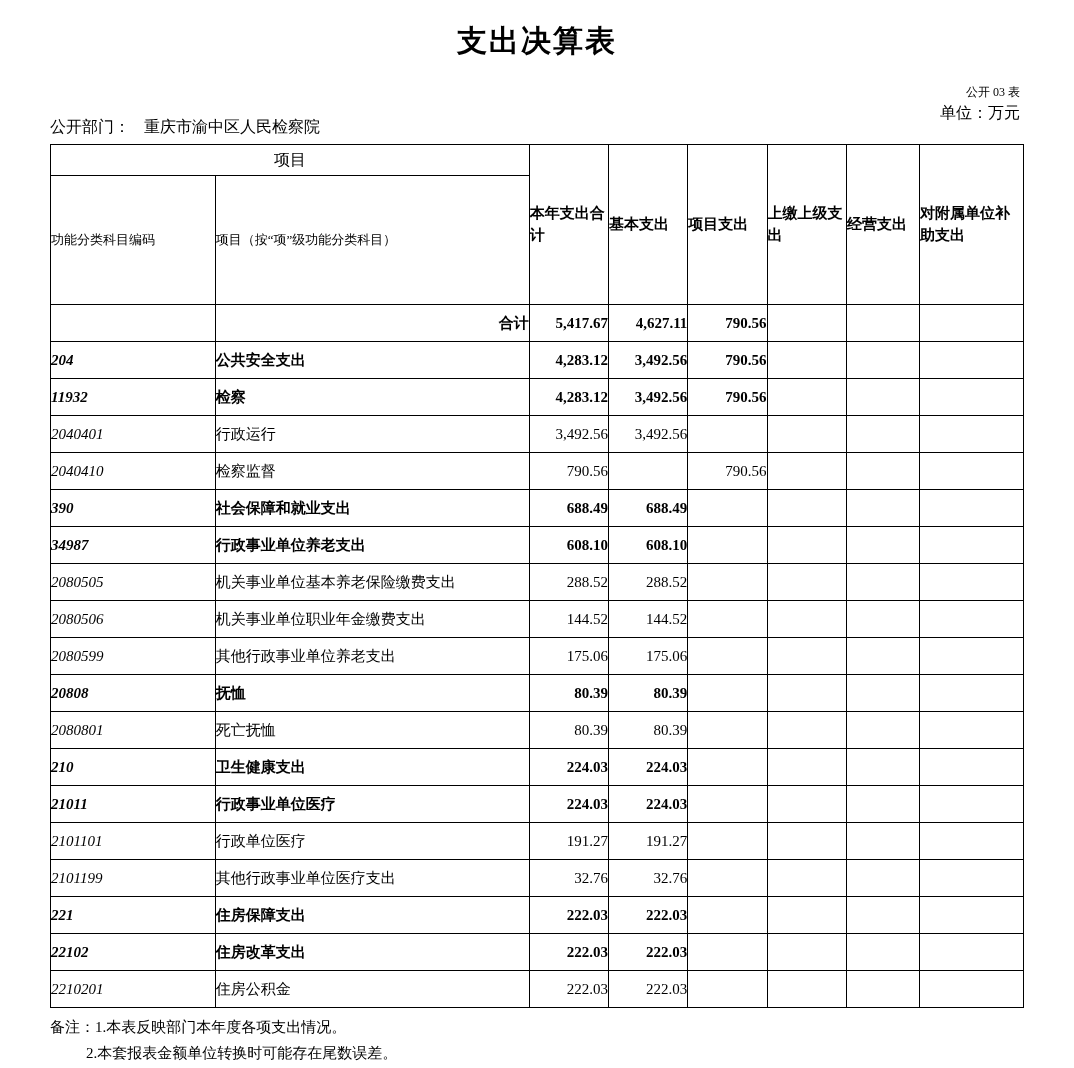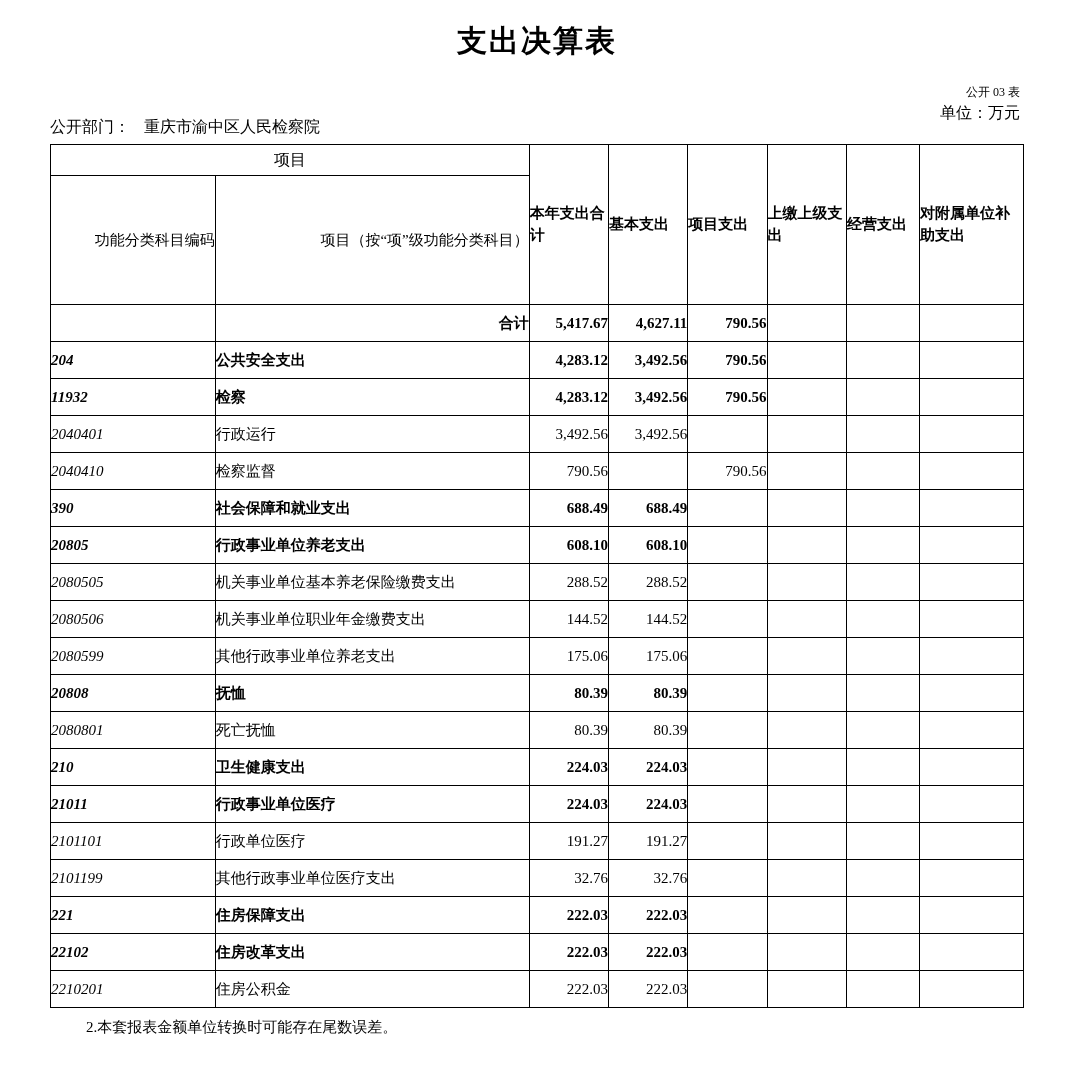--- a/index.html
+++ b/index.html
@@ -69,22 +69,22 @@
     vertical-align: middle;
   }
   
   .hdr-item {
     text-align: center;
     font-size: 16px;
     height: 30px;
     font-weight: normal;
   }
   .hdr-code, .hdr-name {
-    font-size: 15px;
-    text-align: right;
+    font-size: 13px;
+    text-align: left;
     padding-left: 4px;
     vertical-align: bottom;
     padding-bottom: 6px;
     height: 128px;
   }
   .hdr-col {
     font-size: 15px;
     font-weight: bold;
     text-align: left;
     padding: 4px 5px 0 5px;
@@ -231,21 +231,21 @@
         <td class="r-name">社会保障和就业支出</td>
         <td class="r-num">688.49</td>
         <td class="r-num">688.49</td>
         <td class="r-num"></td>
         <td class="r-num"></td>
         <td class="r-num"></td>
         <td class="r-num"></td>
       </tr>
 
       <tr class="bold">
-        <td class="r-code">20805</td>
+        <td class="r-code">34987</td>
         <td class="r-name">行政事业单位养老支出</td>
         <td class="r-num">608.10</td>
         <td class="r-num">608.10</td>
         <td class="r-num"></td>
         <td class="r-num"></td>
         <td class="r-num"></td>
         <td class="r-num"></td>
       </tr>
 
       <tr>
@@ -376,16 +376,17 @@
         <td class="r-num">222.03</td>
         <td class="r-num"></td>
         <td class="r-num"></td>
         <td class="r-num"></td>
         <td class="r-num"></td>
       </tr>
     </tbody>
   </table>
 
   <div class="notes">
+    <div>备注：1.本表反映部门本年度各项支出情况。</div>
     <div class="note2">2.本套报表金额单位转换时可能存在尾数误差。</div>
   </div>
 
 </div>
 
 </body></html>

